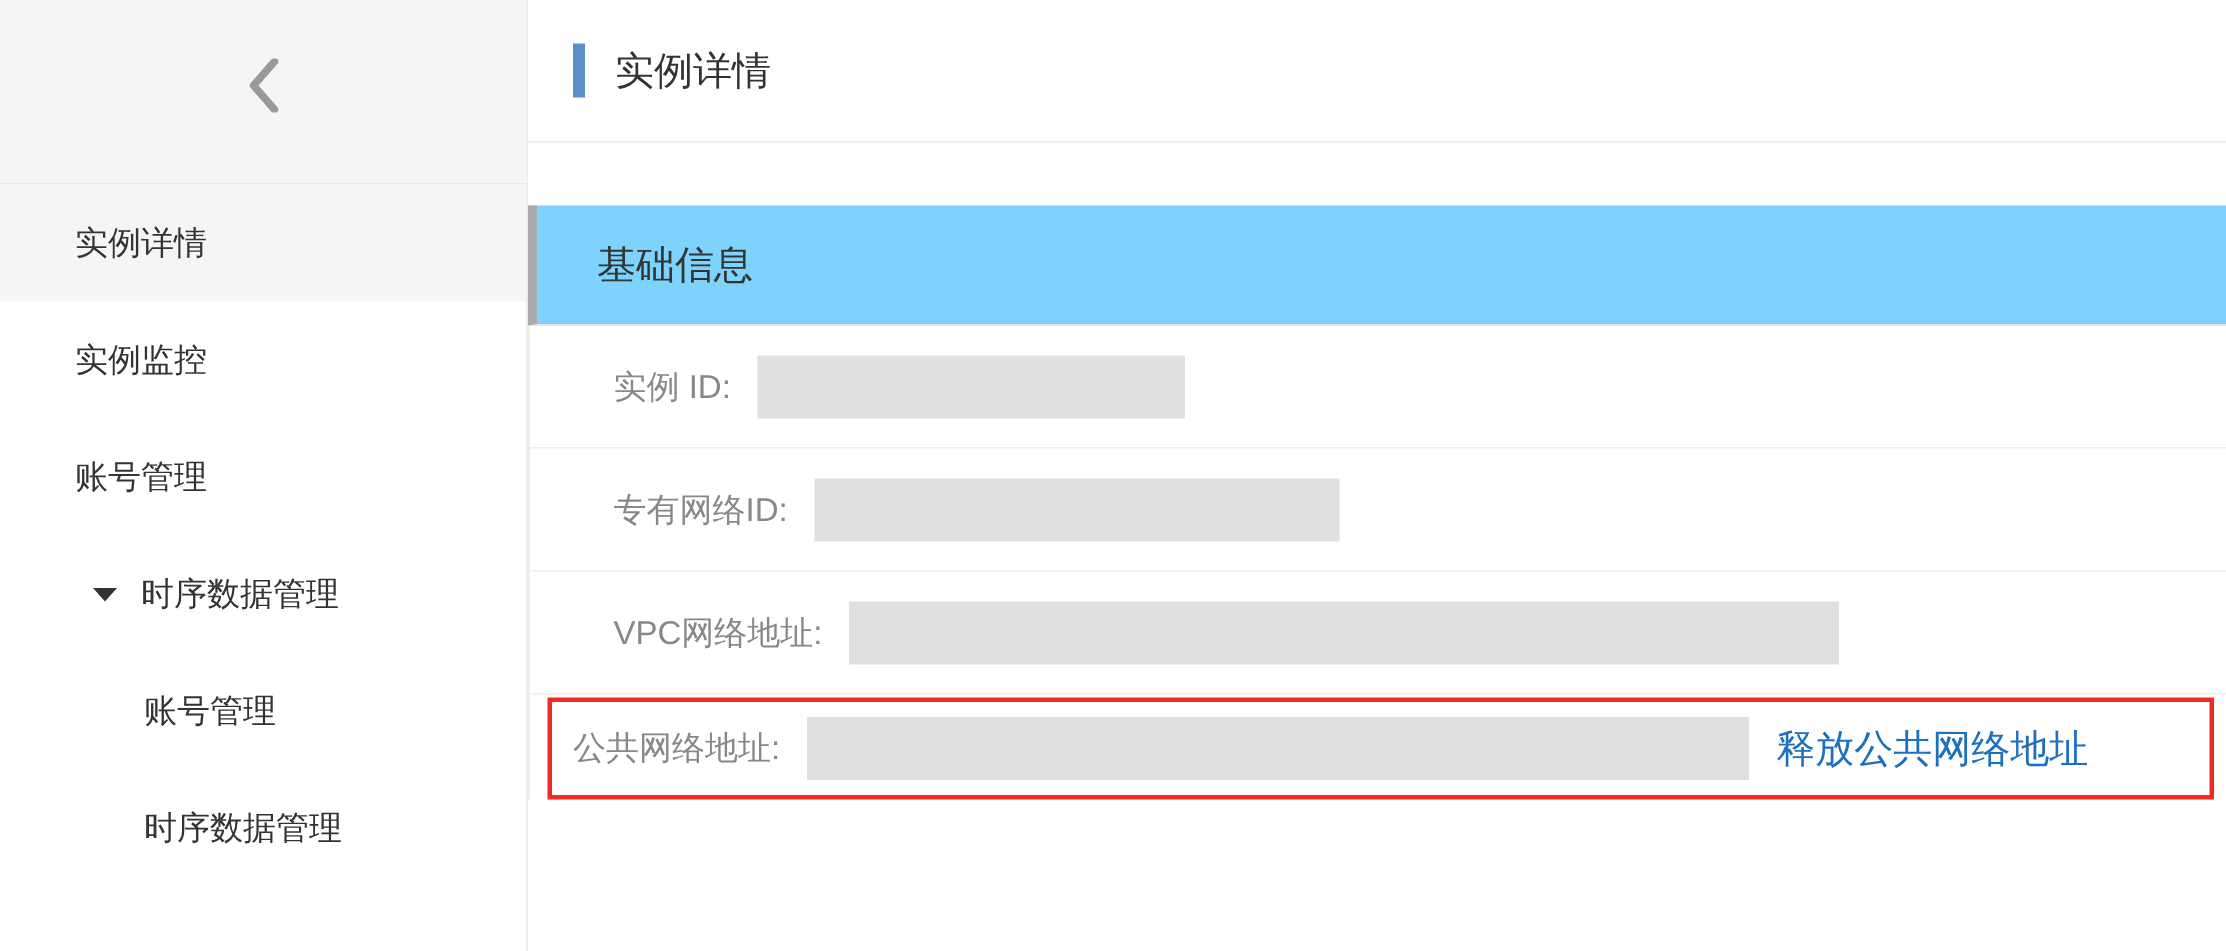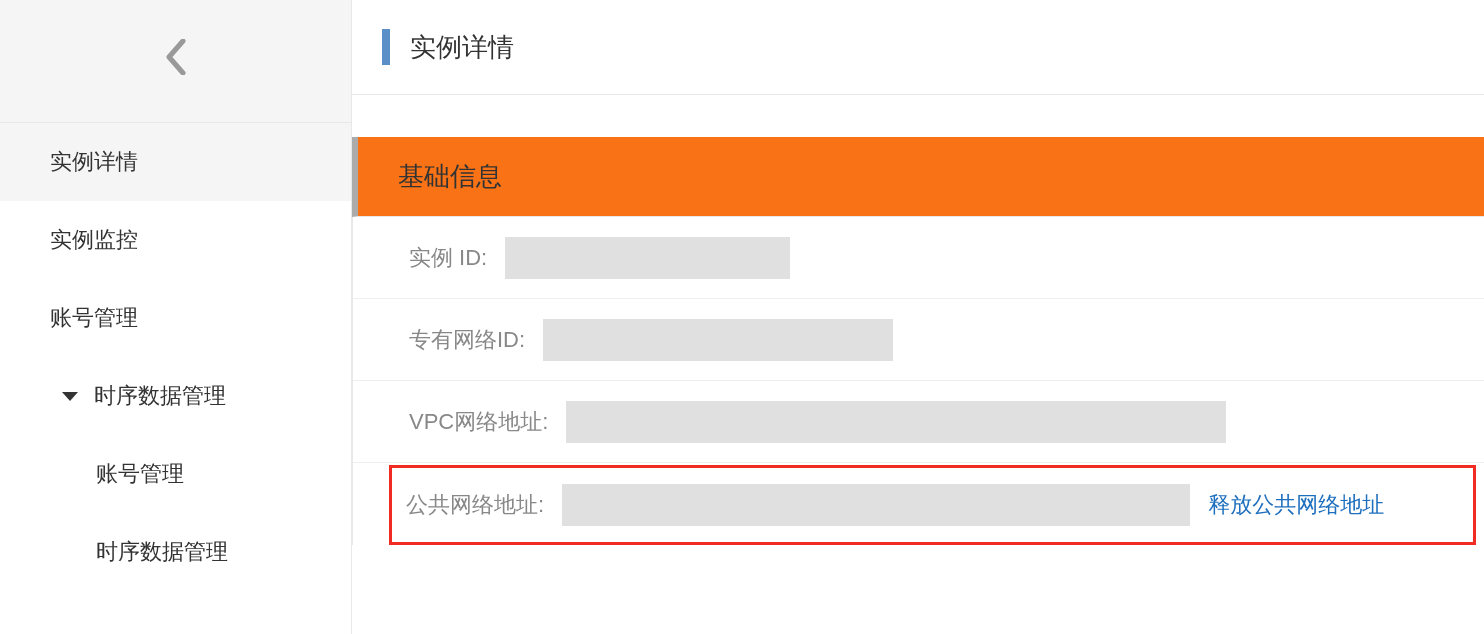--- a/index.html
+++ b/index.html
@@ -83,62 +83,62 @@
     }
     .content-spacer {
       height: 42px;
     }
     .section-header {
       height: 80px;
       display: flex;
       align-items: center;
       padding-left: 40px;
       border-left: 6px solid #ababab;
-      background: #f97316;
+      background: #7dd3fc;
       margin-left: 0;
       border-bottom: 1px solid #e8e8e8;
     }
     .section-header-text {
       font-size: 26px;
       color: #333;
     }
     .info-list {
       border-left: 1px solid #e8e8e8;
     }
     .info-row {
       height: 82px;
       display: flex;
       align-items: center;
       padding-left: 56px;
       border-bottom: 1px solid #eee;
       position: relative;
     }
     .info-row.highlight {
       border: 3px solid #f12b21;
-      margin: 2px 8px 0 36px;
+      margin: 2px 8px 0 12px;
       padding-left: 14px;
-      height: 80px;
+      height: 68px;
     }
     .info-label {
       font-size: 22px;
       color: #888;
       margin-right: 18px;
       white-space: nowrap;
     }
     .info-value-redacted {
       background: #e0e0e0;
       height: 42px;
     }
     .redacted-id { width: 285px; }
     .redacted-region { width: 290px; height: 44px; border-left: 1px solid #555; border-bottom: 1px solid #555; }
     .redacted-vpcid { width: 350px; }
     .redacted-vpcaddr { width: 660px; }
     .redacted-pubaddr { width: 628px; }
     .action-link {
-      font-size: 22px;
+      font-size: 26px;
       color: #1e6fbe;
       margin-left: 18px;
       cursor: pointer;
       white-space: nowrap;
     }
   </style>
 </head>
 <body>
 
 <div class="sidebar">

